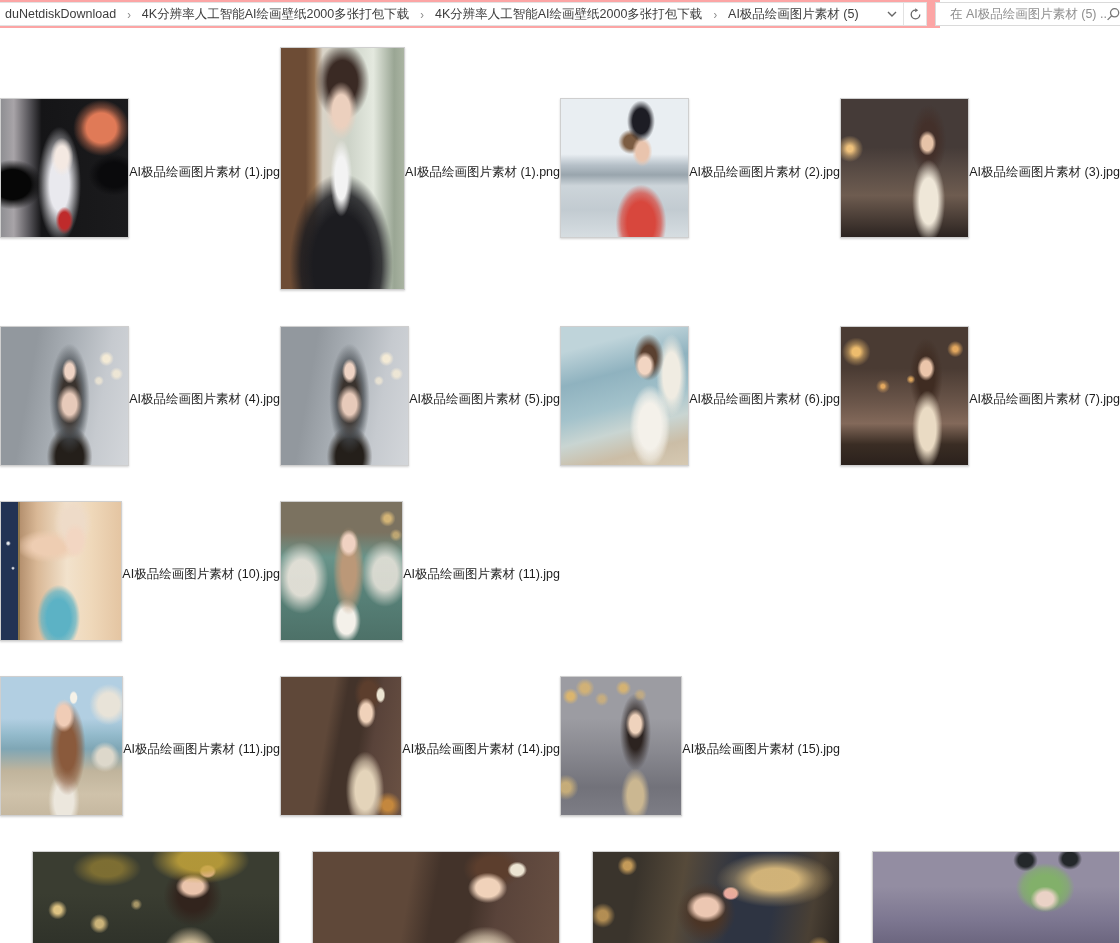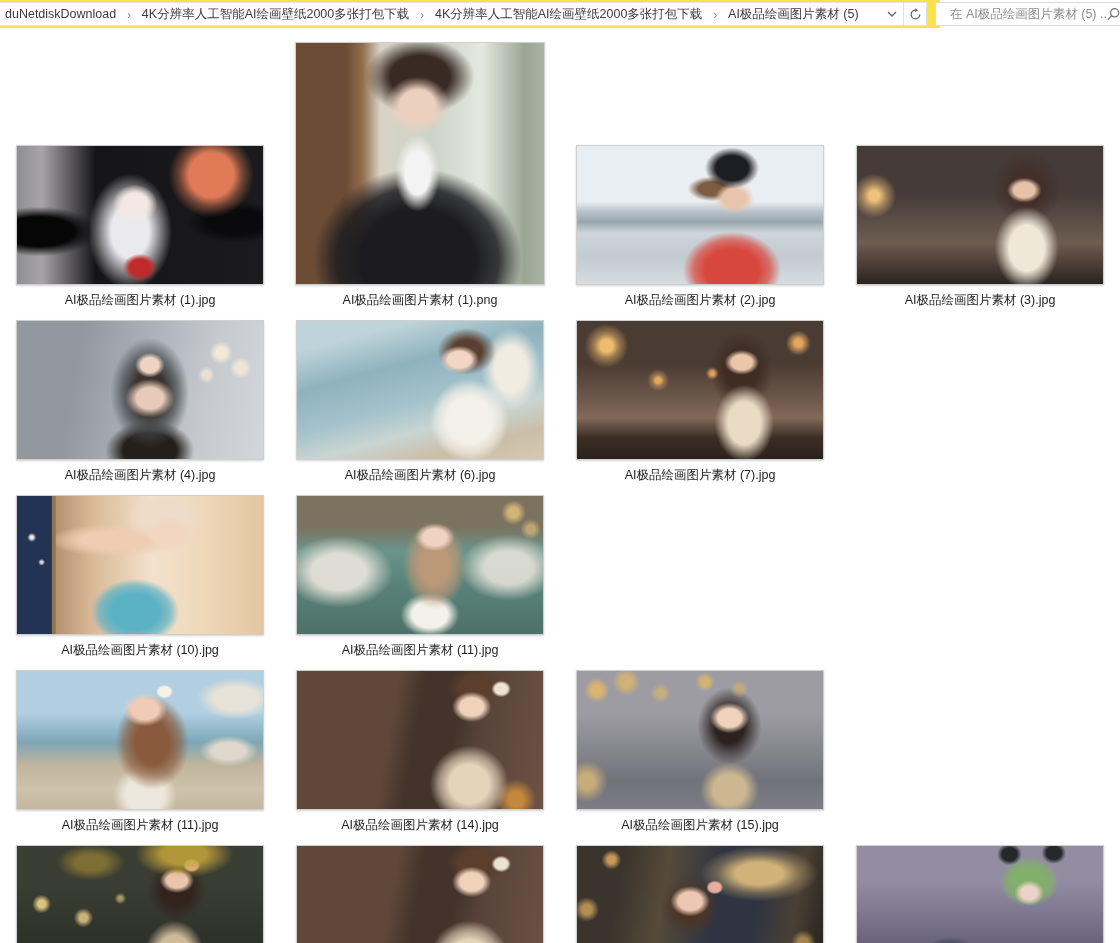--- a/index.html
+++ b/index.html
@@ -1,20 +1,20 @@
 <!DOCTYPE html>
 <html><head>
 <meta charset="utf-8">
 <style>
   * { margin:0; padding:0; box-sizing:border-box; }
   html,body { width:1120px; height:943px; overflow:hidden; background:#fff;
     font-family:"Liberation Sans","DejaVu Sans",sans-serif; }
 
   
-  .topbar { position:relative; width:940px; height:28px; background:#fde047; }
+  .topbar { position:relative; width:940px; height:28px; background:#fca5a5; }
   .addressbar { position:absolute; left:-2px; top:2px; width:929px; height:24px;
     border:1px solid #e2e2e2; background:#fff; display:flex; align-items:center; }
   .breadcrumb { display:flex; align-items:center; padding-left:4px; flex:1 1 auto;
     white-space:nowrap; overflow:hidden; }
   .crumb { font-size:12.5px; color:#3c3c3c; padding:0 2px; cursor:default; }
   .crumb-sep { color:#8a8a8a; font-size:11px; padding:0 9px; transform:scaleY(1.15); }
   .addr-controls { display:flex; align-items:center; height:100%; flex:0 0 auto; }
   .addr-btn { width:22px; height:100%; display:flex; align-items:center; justify-content:center; }
   .addr-divider { width:1px; height:100%; background:#e2e2e2; }
   .searchbox { position:absolute; left:935px; top:2px; width:200px; height:24px;
@@ -23,21 +23,21 @@
     border:none; outline:none; padding:0 26px 0 14px; font-size:12.5px;
     font-family:"Liberation Sans","DejaVu Sans",sans-serif; color:#333; background:transparent; }
   .searchbox input::placeholder { color:#8f8f8f; opacity:1; }
   .mag { position:absolute; left:170px; top:4px; width:15px; height:15px; }
 
   
   .grid { width:1120px; }
   .row { display:flex; }
   .row { height:175px; }
   .row.row-first { height:280px; }
-  .cell { width:280px; display:flex; flex-direction:column; align-items:center;
+  .cell { width:280px; display:flex; align-items:center;
     justify-content:flex-end; }
   .thumb { width:248px; height:140px; border:1px solid #cfcfcf;
     box-shadow:0 1px 2px rgba(0,0,0,.18); background-color:#888; }
   .thumb.portrait { width:250px; height:243px; }
   .label { height:16px; line-height:16px; margin-top:7px; font-size:12.5px;
     color:#1e1e1e; text-align:center; white-space:nowrap; }
 
   
   .k-anime-silver-moon { background:
     radial-gradient(circle at 79% 21%, #e07a57 0 10%, rgba(224,122,87,.45) 14%, transparent 19%),
@@ -239,20 +239,24 @@
     <div class="thumb k-night-lamp-bride"></div>
     <div class="label">AI极品绘画图片素材 (3).jpg</div>
   </div>
 </div>
     <div class="row">
   <div class="cell">
     <div class="thumb k-gray-veil-bride"></div>
     <div class="label">AI极品绘画图片素材 (4).jpg</div>
   </div>
 
+  <div class="cell">
+    <div class="thumb k-gray-veil-bride"></div>
+    <div class="label">AI极品绘画图片素材 (5).jpg</div>
+  </div>
 
   <div class="cell">
     <div class="thumb k-beach-bride"></div>
     <div class="label">AI极品绘画图片素材 (6).jpg</div>
   </div>
 
   <div class="cell">
     <div class="thumb k-lantern-street-bride"></div>
     <div class="label">AI极品绘画图片素材 (7).jpg</div>
   </div>

